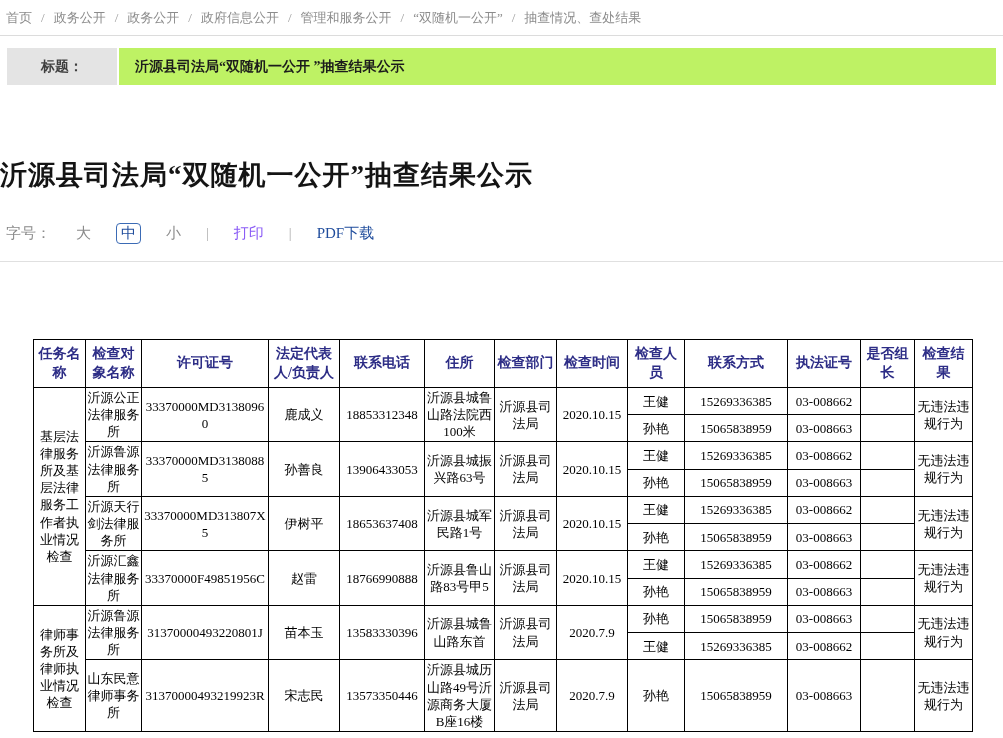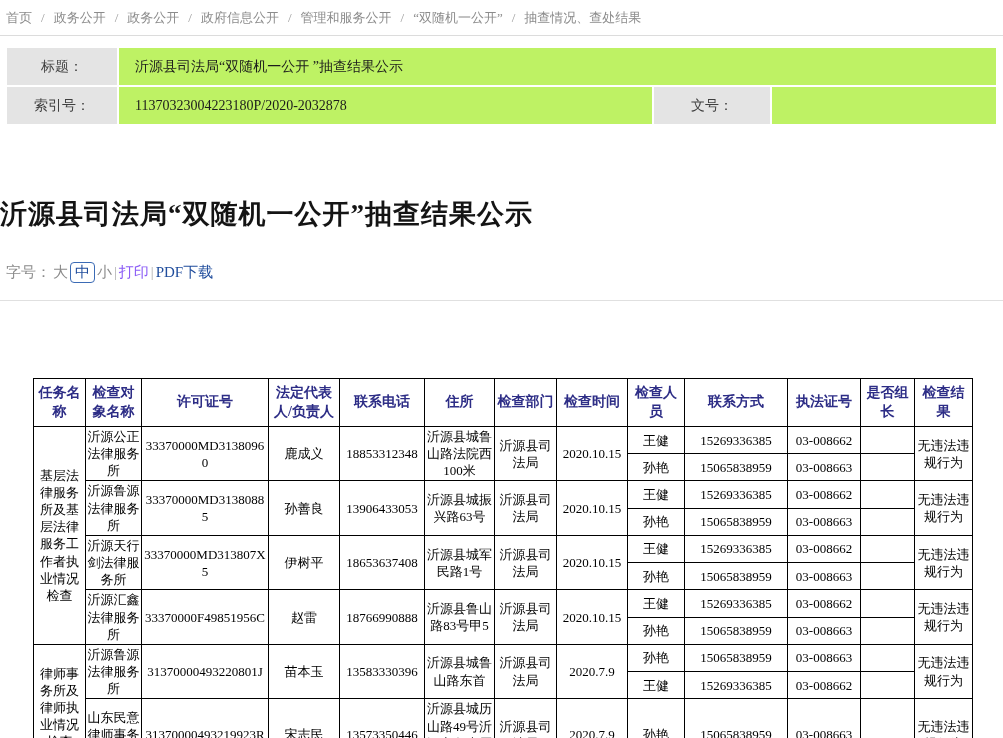--- a/index.html
+++ b/index.html
@@ -7,33 +7,33 @@
     font-family:"Liberation Serif","DejaVu Serif",serif; }
 
   
   .breadcrumb { padding:9px 24px 8px 6px; font-size:13px; color:#8c8c8c;
     border-bottom:1px solid #dcdcdc; white-space:nowrap; }
   .breadcrumb a { color:#8c8c8c; text-decoration:none; cursor:pointer; }
   .breadcrumb .sep { margin:0 9px; color:#9a9a9a; }
 
   
   .meta-table { width:993px; margin:10px 5px 0 5px; border-collapse:separate;
-    border-spacing:2px; background:#fff; }
+    border-spacing:2px; background:#fff;font-weight:bold; }
   .meta-table td { height:37px; font-size:14px; vertical-align:middle; }
   .meta-label { background:#e4e4e4; color:#3f3f3f; text-align:center; width:110px; }
   .meta-value { background:#bef264; color:#1c1c1c; padding-left:16px; }
   .meta-label.second { width:116px; }
 
   
   .article-title { margin-top:70px; font-size:27px;
     font-weight:bold; color:#141414; letter-spacing:1px; }
   .pub-row { margin:30px 6px 0 6px; display:flex; justify-content:space-between;
     align-items:center; font-size:14px; color:#999; }
   .pub-left { color:#999; }
-  .tools { display:flex; align-items:center; gap:2px; color:#8a8a8a; font-size:15px;text-align:center; }
+  .tools { display:flex; align-items:center; gap:25px; color:#8a8a8a; font-size:15px;text-align:center; }
   .fs-btn { cursor:pointer; color:#8a8a8a; }
   .fs-btn.active { color:#1f4c9c; border:1px solid #3b6bb5; border-radius:4px;
     padding:0 4px; background:#fff; }
   .tool-sep { color:#aaa; font-size:14px; }
   .print-btn { color:#8b5cf6; cursor:pointer; }
   .pdf-btn { color:#1f4c9c; cursor:pointer; }
   .rule { margin-top:17px; border-bottom:1px solid #e0e0e0; width:1003px; }
 
   
   .report-wrap { margin:77px 0 0 33px; }
@@ -50,26 +50,20 @@
 </head>
 <body>
 
 <div class="breadcrumb"><a>首页</a><span class="sep">/</span><a>政务公开</a><span class="sep">/</span><a>政务公开</a><span class="sep">/</span><a>政府信息公开</a><span class="sep">/</span><a>管理和服务公开</a><span class="sep">/</span><a>“双随机一公开”</a><span class="sep">/</span><a>抽查情况、查处结果</a></div>
 
 <table class="meta-table">
   <tbody>
       <tr>
     <td class="meta-label">标题：</td>
     <td class="meta-value" colspan="3">沂源县司法局“双随机一公开 ”抽查结果公示</td>
-  </tr>
-  <tr>
-    <td class="meta-label">索引号：</td>
-    <td class="meta-value" style="width:533px;">11370323004223180P/2020-2032878</td>
-    <td class="meta-label second">文号：</td>
-    <td class="meta-value"></td>
   </tr>
 </tbody>
   </table>
 
 <div class="article-title">沂源县司法局“双随机一公开”抽查结果公示</div>
 
 <div class="pub-row">
   <div class="tools">
     <span>字号：</span>
     <span class="fs-btn">大</span>

